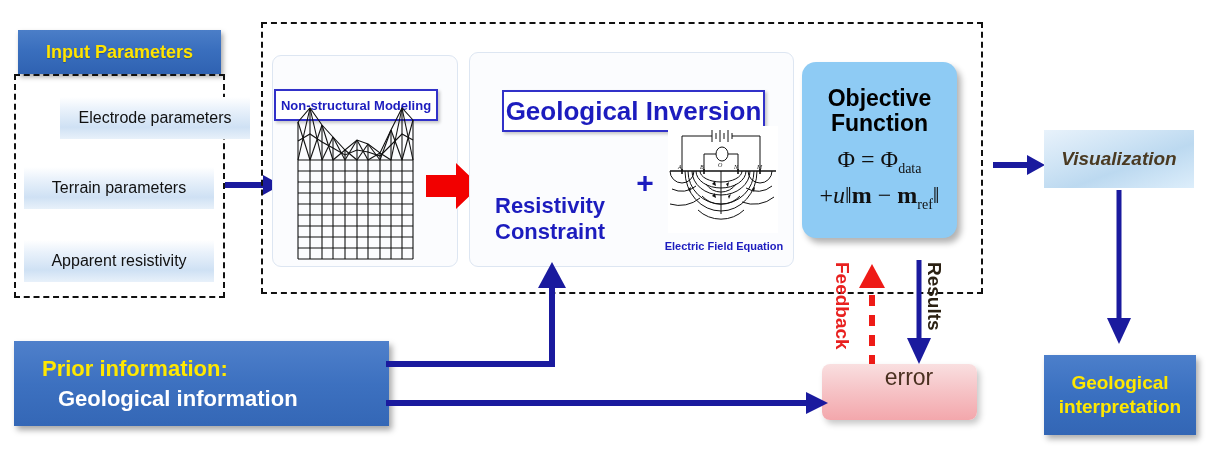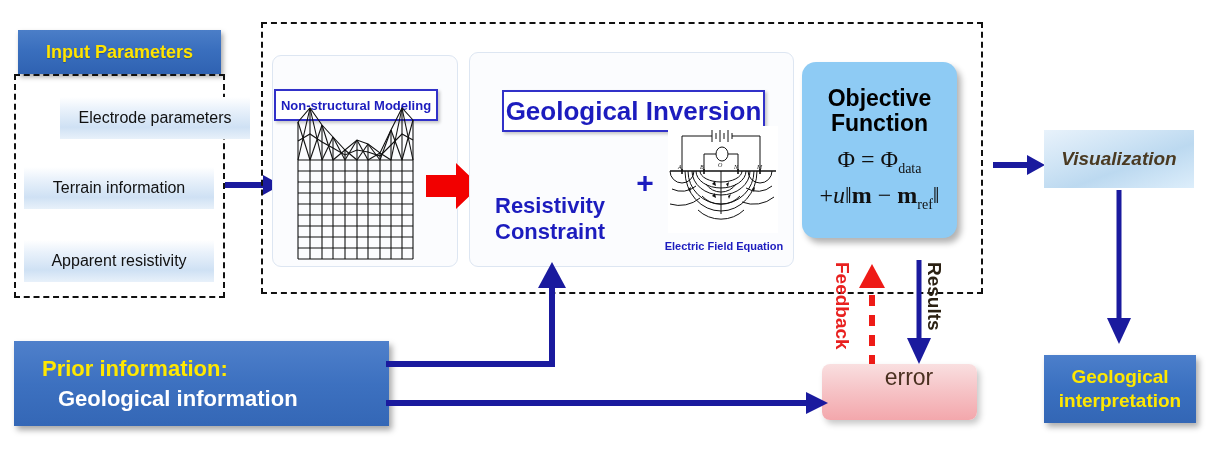--- a/index.html
+++ b/index.html
@@ -116,21 +116,21 @@
   <div class="abs blue-solid" style="left:18px;top:30px;width:203px;height:44px;font-size:18px;">
     <span>Input Parameters</span>
   </div>
 
   <div class="abs dashed-box" style="left:14px;top:74px;width:211px;height:224px;"></div>
 
   <div class="abs chip" style="left:24px;top:97px;width:190px;height:42px;margin-left:36px;">
     <span>Electrode parameters</span>
   </div>
   <div class="abs chip" style="left:24px;top:167px;width:190px;height:42px;">
-    <span>Terrain information</span>
+    <span>Terrain parameters</span>
   </div>
   <div class="abs chip" style="left:24px;top:240px;width:190px;height:42px;">
     <span>Apparent resistivity</span>
   </div>
 
   <svg class="abs" style="left:225px;top:172px;width:56px;height:26px;" viewBox="0 0 56 26">
     <line x1="0" y1="13" x2="40" y2="13" stroke="#1a1a9e" stroke-width="6"></line>
     <polygon points="38,3 56,13 38,23" fill="#1a1a9e"></polygon>
   </svg>
 
@@ -336,21 +336,21 @@
 
   <div class="abs cloud-box" style="left:1044px;top:130px;width:150px;height:58px;">
     <span>Visualization</span>
   </div>
 
   <svg class="abs" style="left:1105px;top:190px;width:28px;height:155px;" viewBox="0 0 28 155">
     <line x1="14" y1="0" x2="14" y2="132" stroke="#1a1a9e" stroke-width="5"></line>
     <polygon points="14,154 26,128 2,128" fill="#1a1a9e"></polygon>
   </svg>
 
-  <div class="abs geo-box" style="left:1044px;top:355px;width:152px;height:68px;">
+  <div class="abs geo-box" style="left:1044px;top:355px;width:152px;height:80px;">
     <div>Geological</div>
     <div>interpretation</div>
   </div>
 
   <div class="abs prior-box" style="left:14px;top:341px;width:375px;height:85px;">
     <div class="prior-l1">Prior information:</div>
     <div class="prior-l2">Geological information</div>
   </div>
 
   <svg class="abs" style="left:386px;top:262px;width:190px;height:110px;" viewBox="0 0 190 110">

